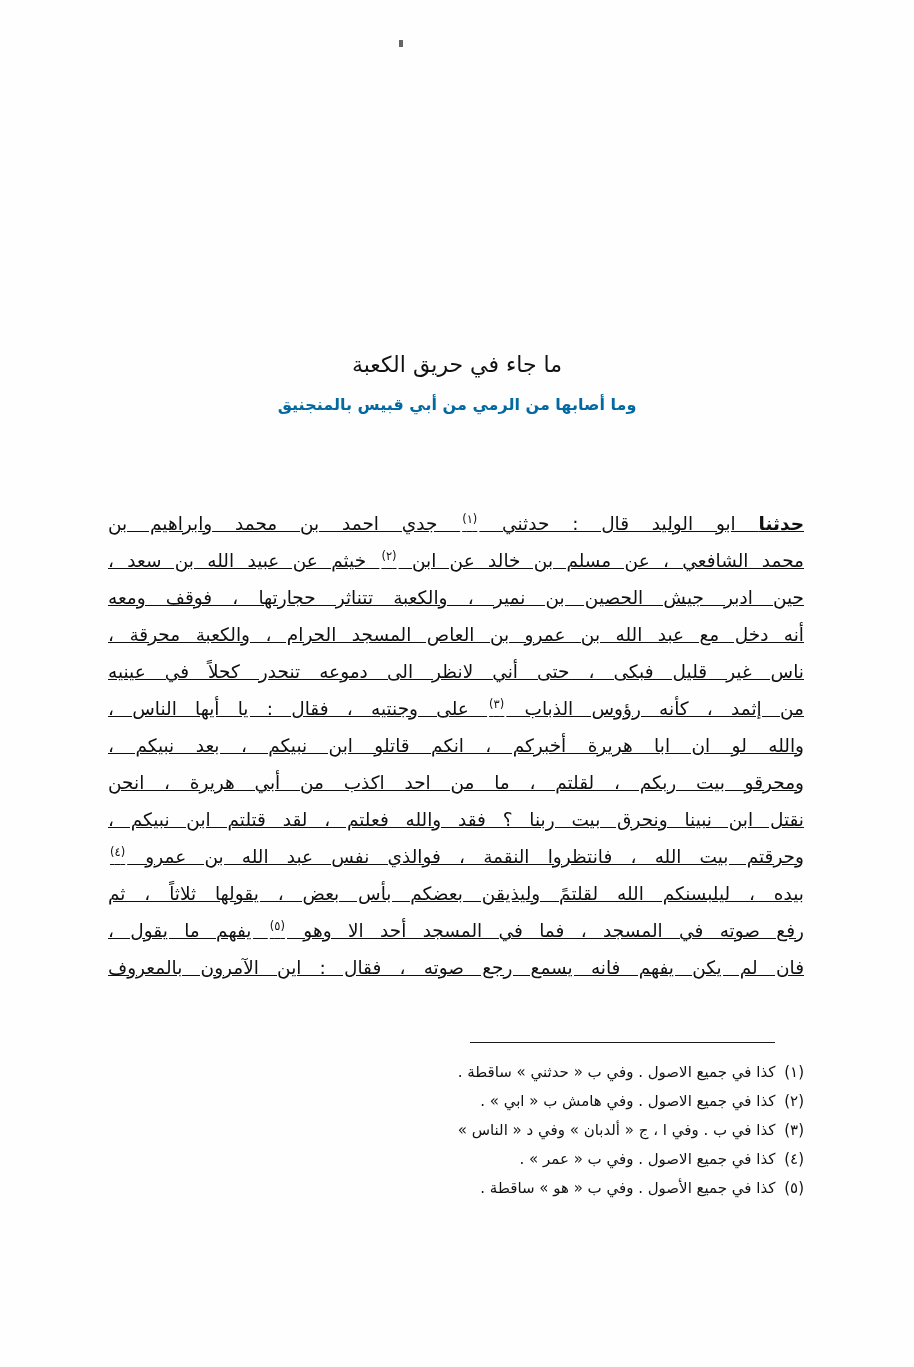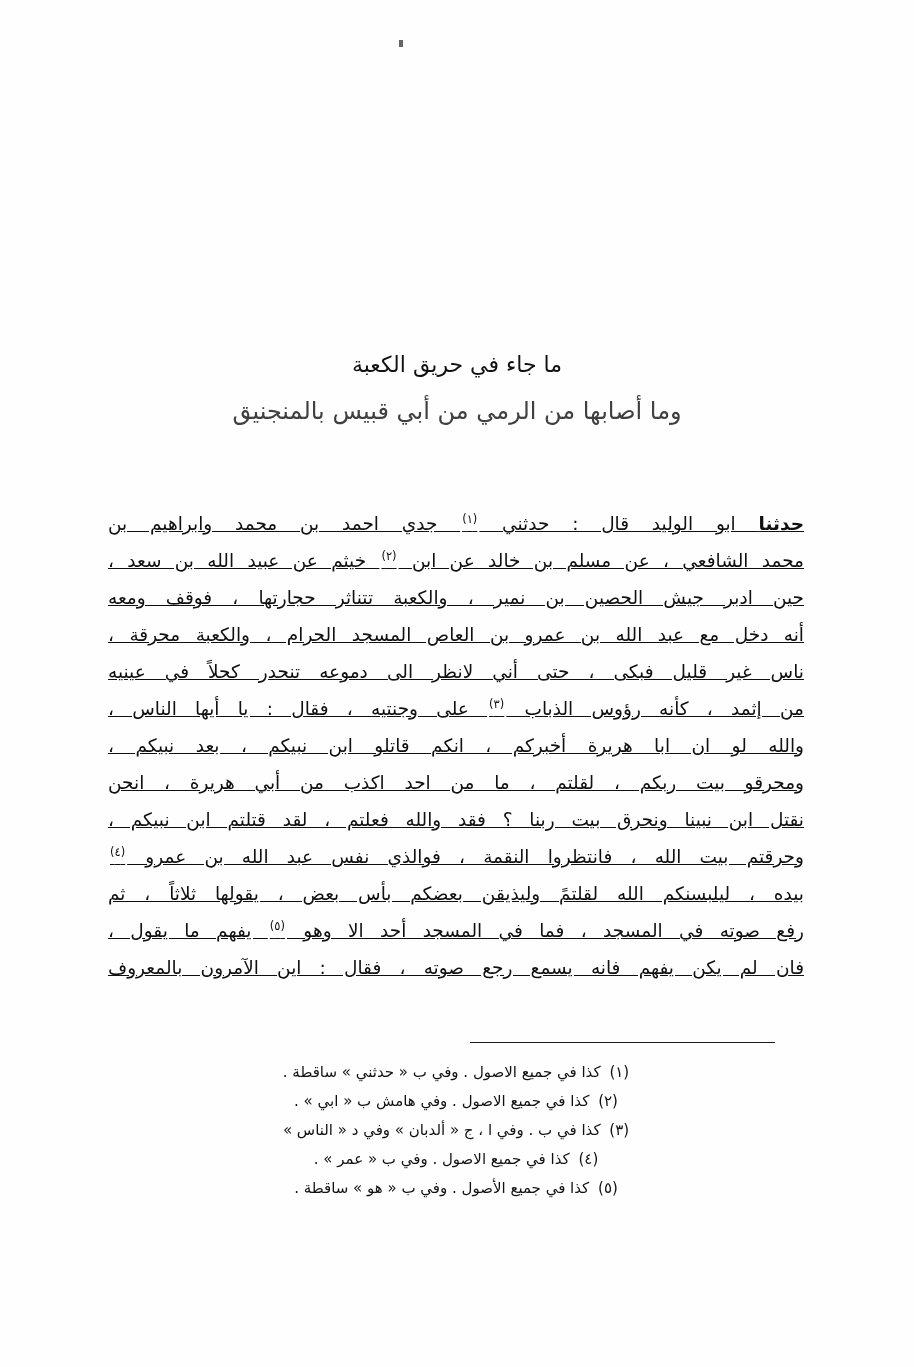--- a/index.html
+++ b/index.html
@@ -43,25 +43,25 @@
   }
   .title {
     font-size: 22px;
     letter-spacing: 1px;
     line-height: 1.5;
     margin: 0 0 12px 0;
     font-weight: 400;
     color: #111;
   }
   .subtitle {
-    font-size: 24px;
+    font-size: 16px;
     line-height: 1.5;
     margin: 0;
-    font-weight: 400;
-    color: #404040;
+    font-weight: 700;
+    color: #0369a1;
   }
 
   .body-block {
     position: absolute;
     top: 505px;
     right: 110px;
     left: 108px;
   }
   .body-line {
     font-size: 18.5px;
@@ -99,21 +99,21 @@
   .notes {
     position: absolute;
     top: 1058px;
     right: 110px;
     left: 108px;
   }
   .note-line {
     font-size: 15px;
     line-height: 29px;
     height: 29px;
-    text-align: center;
+    text-align: right;
     white-space: nowrap;
     color: #111;
     direction: rtl;
   }
   .note-line .num { padding-left: 4px; }
 </style>
 </head>
 <body>
 
 <div class="page">

